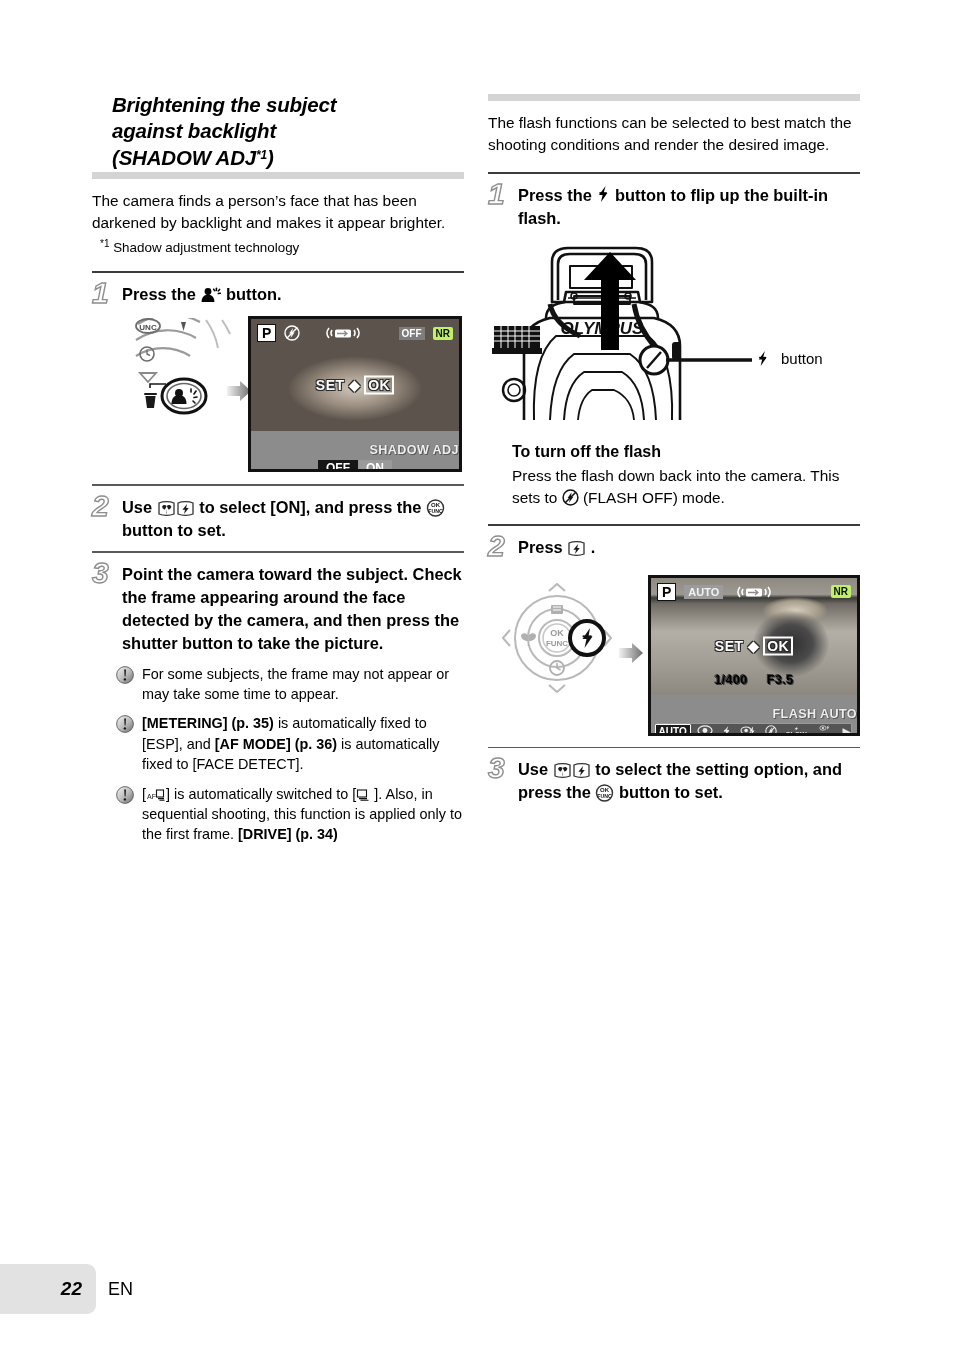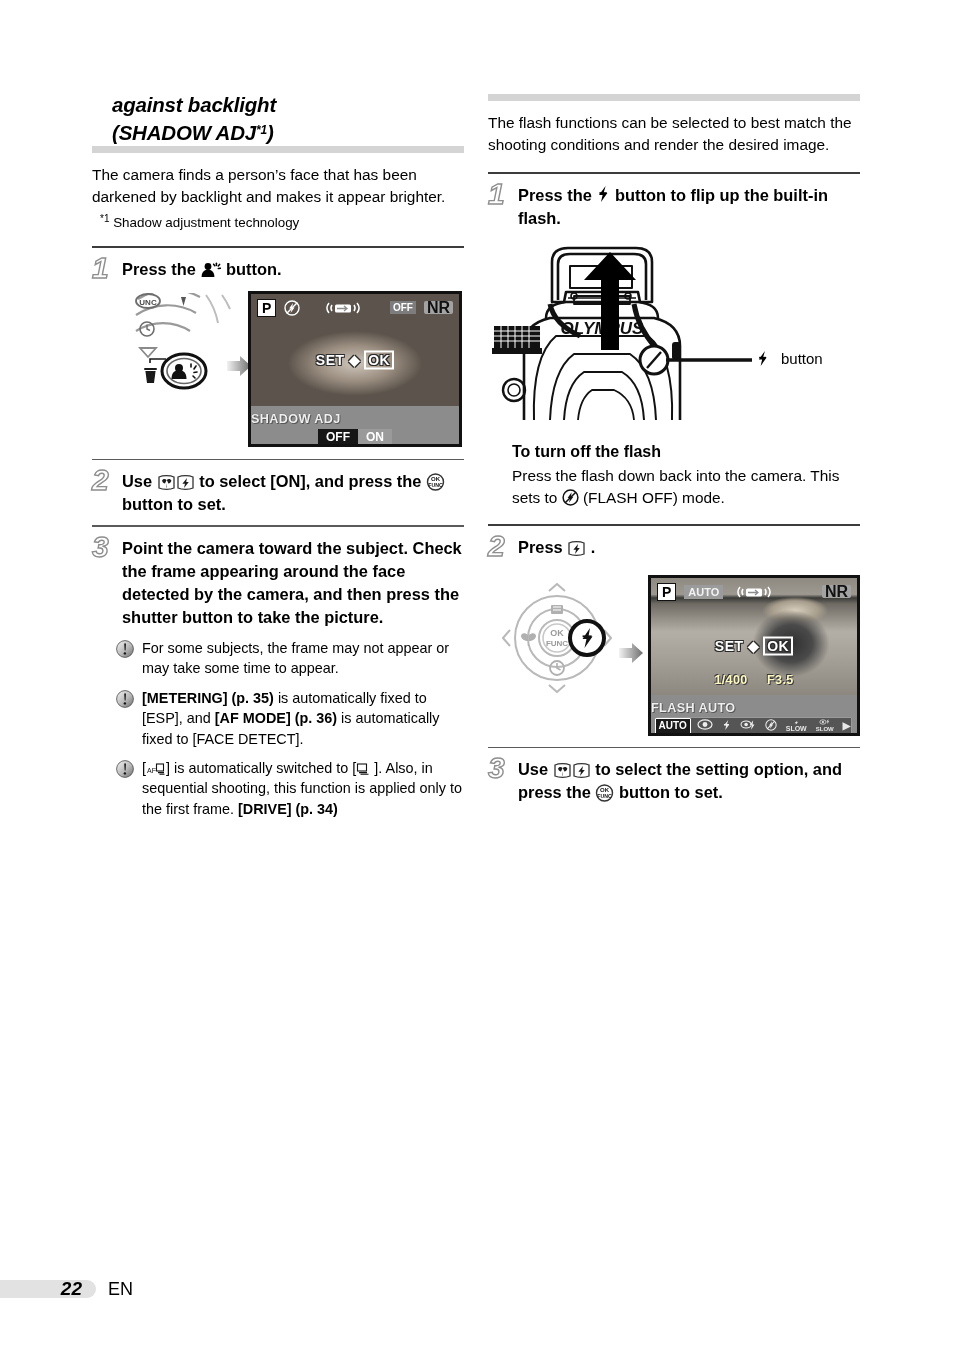--- a/index.html
+++ b/index.html
@@ -172,27 +172,27 @@
       radial-gradient(ellipse 16% 12% at 70% 28%, #d9cfbe 0%, #a79d8c 70%, rgba(160,150,135,0) 100%),
       linear-gradient(180deg, #8e8a82 0%, #9d9890 14%, #3a3a38 17%, #6f6b64 22%, #b4afa6 46%, #a39e95 72%, #8d887f 100%);
   }
   .lcd-bar {
     position: absolute;
     left: 0; right: 0; bottom: 0;
     height: 38px;
     background: #8c8c8c;
   }
   .lcd-title {
-    text-align: left;
+    text-align: right;
     font-size: 12.6px;
     font-weight: bold;
     color: #efefef;
     text-shadow: 0 0 1px #4a4a4a, 1px 1px 0 #5a5a5a;
     line-height: 15px;
-    padding-top: 6px;
+    padding-top: 12px;
     letter-spacing: 0.4px;
   }
   .lcd-opts {
     display: flex;
     align-items: center;
     justify-content: center;
     gap: 3px;
     height: 17px;
     margin: 1px 5px 0 5px;
     background: #555;
@@ -255,23 +255,23 @@
   }
   .off-badge {
     background: #7d7d7d;
     color: #ffffff;
     font-size: 10px;
     font-weight: bold;
     line-height: 13px;
     padding: 0 3px;
   }
   .nr-badge {
-    background: #a3a3a3;
+    background: #bef264;
     color: #111;
-    font-size: 16px;
+    font-size: 10px;
     font-weight: bold;
     line-height: 13px;
     padding: 0 3px;
     border-radius: 2px;
   }
   .setok {
     position: absolute;
     left: 0; right: 0;
     top: 50%;
     transform: translateY(-50%);
@@ -288,21 +288,21 @@
     display: inline-block;
     line-height: 15px;
   }
   .expo {
     position: absolute;
     left: 0; right: 0;
     bottom: 46px;
     text-align: center;
     font-size: 12.6px;
     font-weight: bold;
-    color: #fef9c3;
+    color: #000000;
     text-shadow: 1px 1px 0 #3a3a3a, -1px -1px 0 #3a3a3a;
     letter-spacing: 0.3px;
   }
 
   .arrow-right {
     position: absolute;
     width: 24px; height: 22px;
   }
 
   
@@ -312,21 +312,21 @@
     top: 1272px;
     display: flex;
     align-items: center;
     height: 34px;
   }
   .pgnum-bg {
     background: #e2e2e2;
     border-top-right-radius: 9px;
     border-bottom-right-radius: 9px;
     width: 96px;
-    height: 18px;
+    height: 50px;
     display: flex;
     align-items: center;
     justify-content: flex-end;
     padding-right: 14px;
     box-sizing: border-box;
   }
   .pgnum {
     font-style: italic;
     font-weight: bold;
     font-size: 19px;
@@ -346,20 +346,21 @@
 </style>
 </head>
 <body>
 
 <div class="page">
 
   <div class="col col-left">
 
     <div>
       <div class="sec-head">
+        <div>Brightening the subject</div>
         <div>against backlight</div>
         <div><span>(SHADOW ADJ</span><span class="sup">*1</span><span>)</span></div>
       </div>
       <div class="head-rule"></div>
     </div>
 
     <p class="body-text">The camera finds a person’s face that has been darkened by backlight and makes it appear brighter.</p>
 
     <p class="footnote"><span class="sup">*1</span> <span>Shadow adjustment technology</span></p>
 

